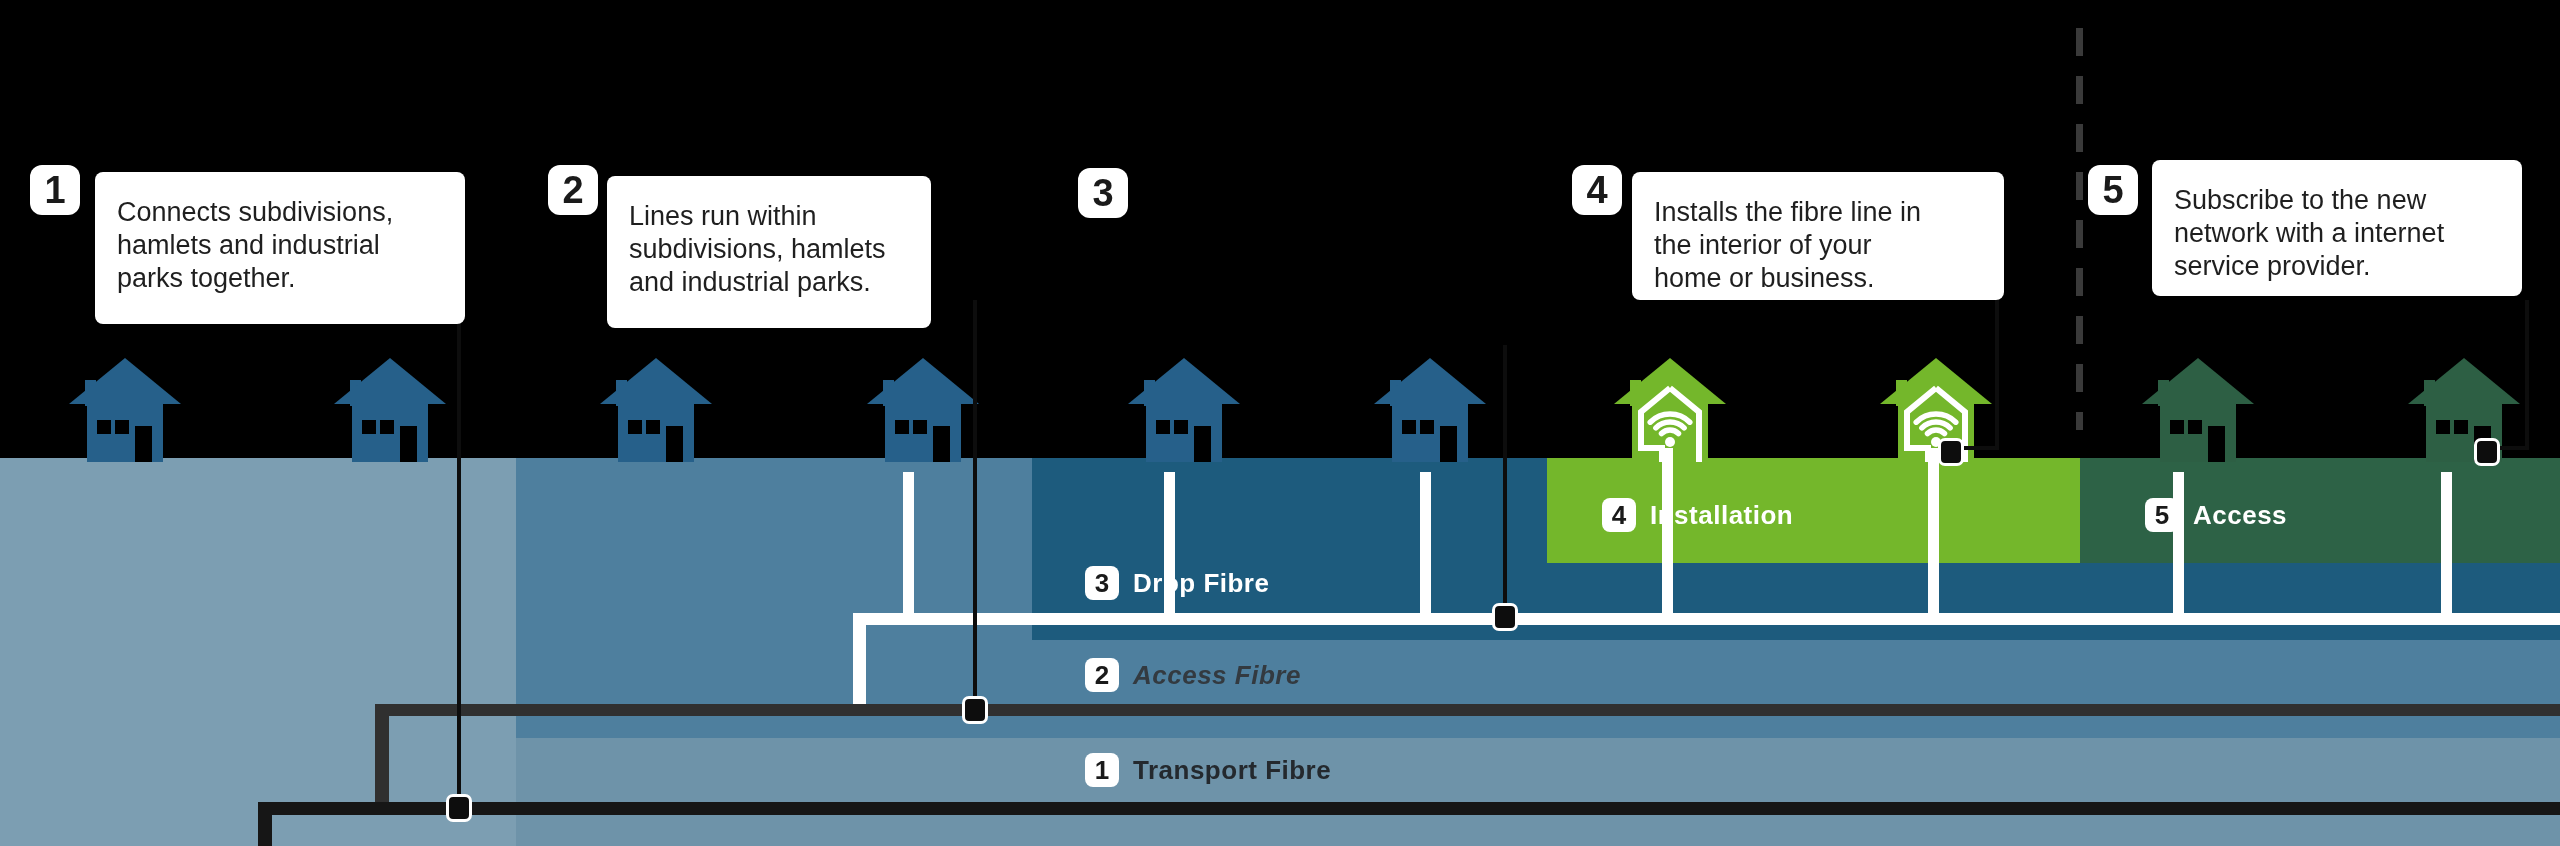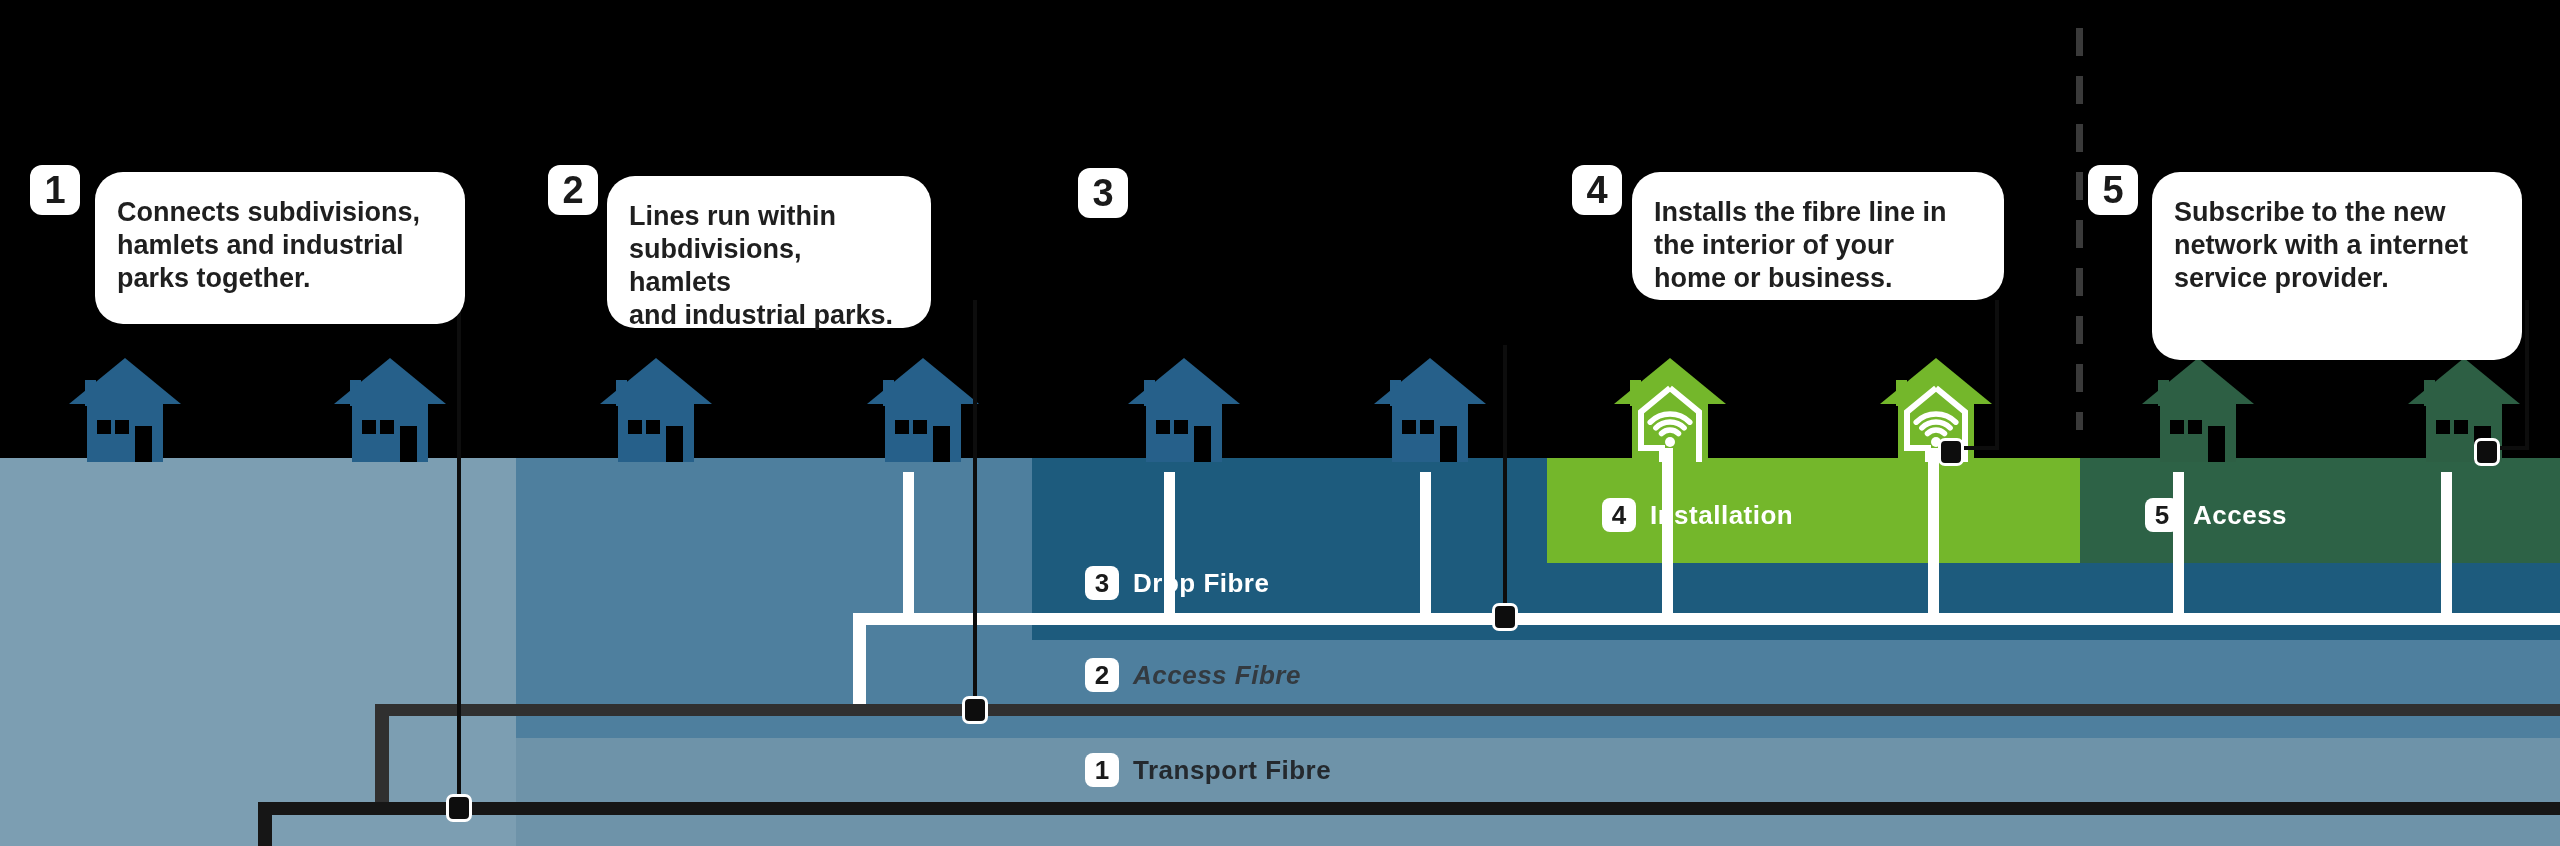--- a/index.html
+++ b/index.html
@@ -25,23 +25,23 @@
   #line-transport-v{left:258px;top:802px;width:14px;height:44px;background:var(--line_transport_black);}
   .drop{width:11px;background:var(--line_drop_white);}
   .house{position:absolute;width:112px;height:104px;top:358px;}
   
   .callout-badge{
     position:absolute;width:50px;height:50px;border-radius:12px;
     background:var(--badge_bg);color:var(--badge_text);
     font-weight:700;font-size:38px;line-height:50px;text-align:center;
   }
   .bubble{
-    position:absolute;background:var(--bubble_bg);border-radius:28px;
+    position:absolute;background:var(--bubble_bg);border-radius:8px;
     color:var(--bubble_text);font-size:27px;line-height:33px;
-    padding:24px 31px 0 22px;box-sizing:border-box;white-space:pre-line;font-weight:bold;
+    padding:24px 31px 0 22px;box-sizing:border-box;white-space:pre-line;
   }
   
   .band-label{position:absolute;display:flex;align-items:center;gap:14px;height:38px;}
   .mini-badge{
     display:inline-block;width:34px;height:34px;border-radius:8px;flex:0 0 34px;
     background:var(--badge_bg);color:var(--badge_text);
     font-weight:700;font-size:26px;line-height:34px;text-align:center;
   }
   .band-label .lbl{font-weight:700;font-size:26px;letter-spacing:0.5px;}
   .lbl-white{color:var(--label_light);}
@@ -222,18 +222,18 @@
 and industrial parks.</div>
 
   <div class="callout-badge" style="left:1078px;top:168px;">3</div>
 
   <div class="callout-badge" style="left:1572px;top:165px;">4</div>
   <div class="bubble" style="left:1632px;top:172px;width:372px;height:128px;">Installs the fibre line in
 the interior of your
 home or business.</div>
 
   <div class="callout-badge" style="left:2088px;top:165px;">5</div>
-  <div class="bubble" style="left:2152px;top:172px;width:370px;height:188px;">Subscribe to the new
+  <div class="bubble" style="left:2152px;top:160px;width:370px;height:136px;">Subscribe to the new
 network with a internet
 service provider.</div>
 
   <div id="dash-divider"></div>
 </div>
 
 </body></html>

